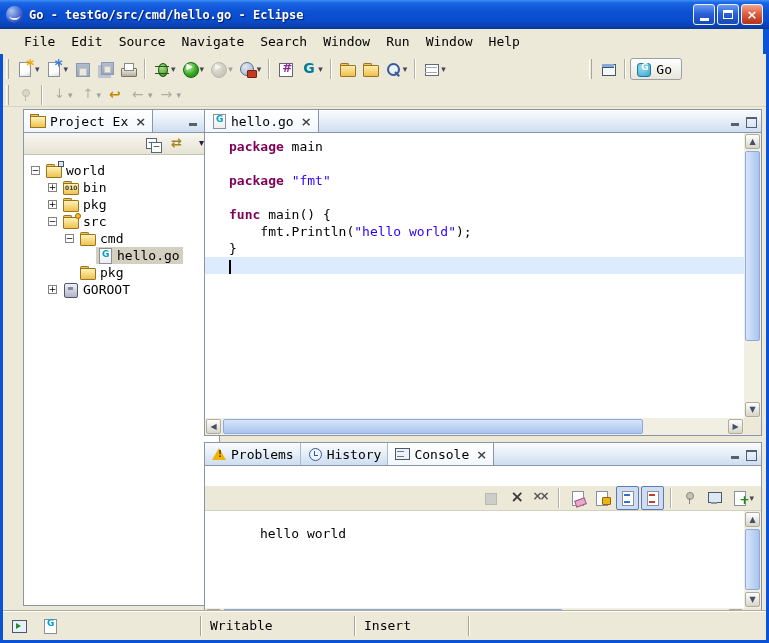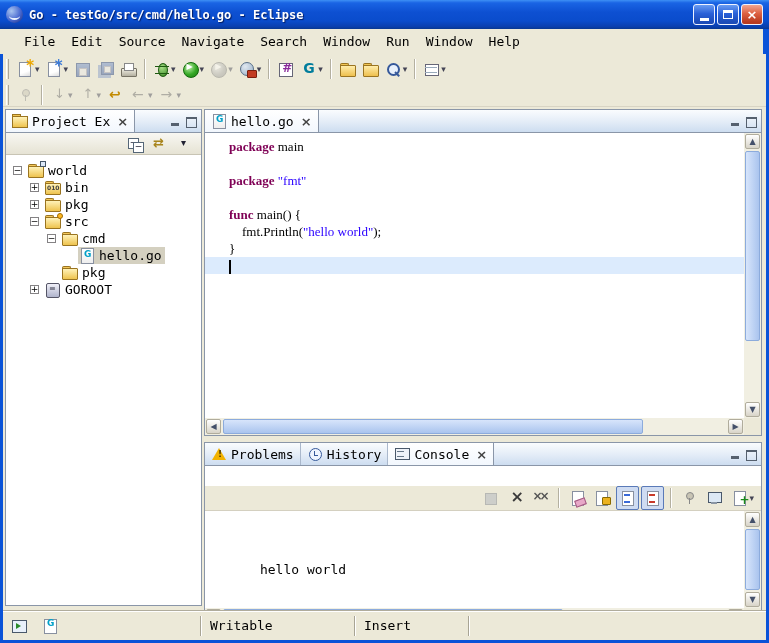--- a/index.html
+++ b/index.html
@@ -92,21 +92,21 @@
   .ic-gopersp::before{content:'';position:absolute;left:2px;top:2px;width:12px;height:12px;border-radius:3px;background:radial-gradient(circle at 35% 30%,#9adcf0,#3aa8cc);border:1px solid #1a7a9a;}
   .ic-gopersp::after{content:'G';position:absolute;left:6px;top:1px;color:#fff;font-size:9px;font-weight:bold;}
   .ic-fastview::before{content:'';position:absolute;left:1px;top:2px;width:13px;height:11px;background:#e8f0fa;border:1px solid #49586a;}
   .ic-fastview::after{content:'';position:absolute;left:5px;top:5px;width:0;height:0;border-top:3px solid transparent;border-bottom:3px solid transparent;border-left:5px solid #2a8a2a;}
   .ic-go-trim::before{content:'';position:absolute;left:2px;top:1px;width:11px;height:13px;background:#fff;border:1px solid #8890a0;}
   .ic-go-trim::after{content:'G';position:absolute;left:5px;top:0;font-size:9px;font-weight:bold;color:#00a0c8;}
 
   
   .workspace{position:absolute;left:3px;top:107px;width:763px;height:503px;background:#ece9d8;}
   .pane{position:absolute;background:#fff;border:1px solid #8a96a8;}
-  #explorer{left:2px;top:2px;width:197px;height:497px;}
+  #explorer{left:20px;top:2px;width:197px;height:497px;}
   #editor{left:201px;top:2px;width:558px;height:327px;}
   #console{left:201px;top:335px;width:558px;height:184px;}
   .tabrow{position:absolute;left:0;top:0;right:0;height:23px;border-bottom:1px solid #8a96a8;display:flex;align-items:stretch;
     background:linear-gradient(#fafcfe 0%,#e3ecf7 55%,#cdddf0 100%);}
   .tab{display:flex;align-items:center;gap:4px;padding:0 6px;border-right:1px solid #aab8cc;white-space:nowrap;}
   .tab.active{background:linear-gradient(#fff,#f2f7fd);border-right:1px solid #8a96a8;}
   .tab-close{font-family:"DejaVu Sans",sans-serif;font-size:13px;font-weight:bold;color:#444;margin-left:3px;}
   .viewbtns{margin-left:auto;display:flex;align-items:center;gap:4px;padding-right:5px;}
   .vm{width:11px;height:11px;position:relative;display:inline-block;}
   .vm-min::before{content:'';position:absolute;left:1px;bottom:1px;width:8px;height:3px;background:#55606e;}
@@ -133,21 +133,21 @@
   .ti-source-folder .deco{right:-2px;top:-2px;width:6px;height:6px;background:#ffb820;border:1px solid #a06a00;border-radius:50%;}
   .ti-project-folder .deco{right:-2px;top:-3px;width:6px;height:6px;background:#dce8f8;border:1px solid #456;}
   .ti-go-file::after{content:'';position:absolute;left:2px;top:-1px;width:11px;height:14px;background:linear-gradient(#fff,#eee);border:1px solid #8890a0;}
   .ti-go-file .deco{left:5px;top:0;font-size:9px;font-weight:bold;color:#00a0c8;}
   .ti-go-file .deco::before{content:'G';}
   .ti-library::after{content:'';position:absolute;left:1px;top:0;width:12px;height:13px;background:linear-gradient(#f0f0f8,#b0b4cc);border:1px solid #556;border-radius:2px;}
   .ti-library .deco{left:4px;top:1px;font-size:8px;color:#334;}
   .ti-library .deco::before{content:'≡';}
 
   
-  .editor-content{position:absolute;left:0;top:23px;right:17px;bottom:17px;background:#fff;overflow:hidden;padding-top:5px;font-family:Liberation Serif, serif;}
+  .editor-content{position:absolute;left:0;top:23px;right:17px;bottom:17px;background:#fff;overflow:hidden;padding-top:5px;}
   .code-line{height:17px;line-height:17px;white-space:pre;padding-left:24px;}
   .code-line.current{background:#dcebfd;}
   .code-line span{white-space:pre;}
   .tok-keyword{color:#7f0055;font-weight:bold;}
   .tok-string{color:#2a00ff;}
   .tok-plain{color:#000;}
   .caret{display:inline-block;width:2px;height:14px;background:#000;vertical-align:middle;}
 
   
   .vscroll{position:absolute;right:0;width:17px;background:#f1efe2;}
@@ -155,21 +155,21 @@
   .sb{position:absolute;width:15px;height:15px;background:linear-gradient(#fff,#d8d4c8);border:1px solid #b0ac9c;border-radius:2px;
     display:flex;align-items:center;justify-content:center;font-family:"DejaVu Sans",sans-serif;font-size:8px;color:#44506a;}
   .vthumb{position:absolute;left:1px;width:15px;background:linear-gradient(90deg,#d7e5fb,#aac4ee);border:1px solid #8cabdc;border-radius:2px;}
   .hthumb{position:absolute;top:1px;height:15px;background:linear-gradient(#d7e5fb,#aac4ee);border:1px solid #8cabdc;border-radius:2px;}
   .corner{position:absolute;right:0;bottom:0;width:17px;height:17px;background:#ece9d8;}
 
   
   .console-status{position:absolute;left:0;top:23px;right:0;height:20px;line-height:20px;padding-left:6px;background:linear-gradient(#f8f7f0,#ece9d8);white-space:nowrap;overflow:hidden;}
   .console-toolbar{position:absolute;left:0;top:43px;right:0;height:25px;background:#ece9d8;border-bottom:1px solid #d4d0c0;
     display:flex;justify-content:flex-end;align-items:center;gap:2px;padding-right:4px;}
-  .console-output{position:absolute;left:0;top:68px;right:17px;bottom:17px;background:#fff;padding:0 8px;white-space:pre;overflow:hidden;margin-top:36px;}
+  .console-output{position:absolute;left:0;top:68px;right:17px;bottom:17px;background:#fff;padding:0 8px;white-space:pre;overflow:hidden;}
   .vicon{width:16px;height:14px;position:relative;display:inline-block;flex:none;font-family:"DejaVu Sans",sans-serif;}
   .vi-explorer::before{content:'';position:absolute;left:0;top:0;width:7px;height:3px;background:#f2c654;border:1px solid #9a7420;border-bottom:none;}
   .vi-explorer::after{content:'';position:absolute;left:0;top:2px;width:14px;height:10px;background:linear-gradient(#fff2b8,#eec34e);border:1px solid #9a7420;}
   .vi-gofile::before{content:'';position:absolute;left:2px;top:0;width:11px;height:13px;background:linear-gradient(#fff,#eee);border:1px solid #8890a0;}
   .vi-gofile::after{content:'G';position:absolute;left:5px;top:0;font-size:9px;font-weight:bold;color:#00a0c8;}
   .vi-problems::before{content:'';position:absolute;left:1px;top:1px;width:0;height:0;border-left:7px solid transparent;border-right:7px solid transparent;border-bottom:12px solid #f2b200;}
   .vi-problems::after{content:'!';position:absolute;left:7px;top:2px;font-size:9px;font-weight:bold;color:#503c00;}
   .vi-history::before{content:'';position:absolute;left:2px;top:1px;width:11px;height:11px;border-radius:50%;border:1px solid #35589a;background:#eef4ff;}
   .vi-history::after{content:'';position:absolute;left:7px;top:4px;width:3px;height:4px;border-left:1px solid #35589a;border-bottom:1px solid #35589a;}
   .vi-console::before{content:'';position:absolute;left:1px;top:1px;width:13px;height:10px;background:#eef2f8;border:1px solid #49586a;}
@@ -270,20 +270,31 @@
       <div class="tbtn">
         <span class="ic ic-search"></span>
         <span class="dda">▾</span>
       </div>
       <span class="tsep"></span>
       <div class="tbtn">
         <span class="ic ic-table"></span>
         <span class="dda">▾</span>
       </div>
     </div>
+  <div class="persp-area">
+    <span class="grip"></span>
+    <div class="tbtn">
+      <span class="ic ic-persp"></span>
+    </div>
+    <span class="tsep"></span>
+    <div class="persp-btn">
+      <span class="ic ic-gopersp"></span>
+      <span>Go</span>
+    </div>
+  </div>
 </div>
 
 <div class="toolbar" id="toolbar-nav">
   <span class="grip"></span>
   <div class="tb-group" id="toolbar-nav-buttons">
       <div class="tbtn disabled">
         <span class="ic ic-pin"></span>
       </div>
       <span class="tsep"></span>
       <div class="tbtn disabled">

